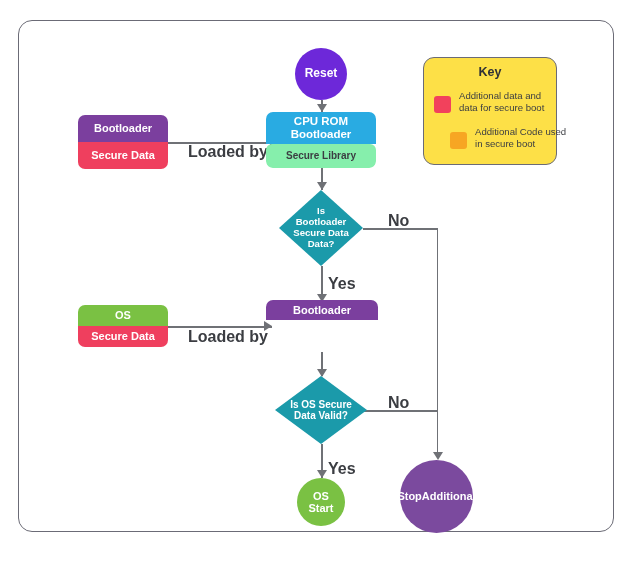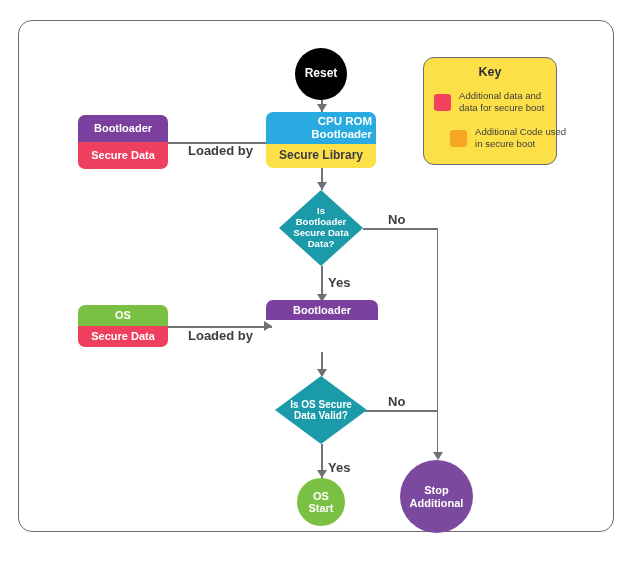--- a/index.html
+++ b/index.html
@@ -106,21 +106,21 @@
     border-top: 8px solid #6f7176;
   }
   .arrow-right {
     border-top: 5.5px solid transparent;
     border-bottom: 5.5px solid transparent;
     border-left: 8px solid #6f7176;
   }
 
   .edge-label {
     position: absolute;
-    font-size: 13px;
+    font-size: 16px;
     font-weight: bold;
     color: #3b3d42;
     white-space: nowrap;
   }
 
   
   .key-panel {
     position: absolute;
     left: 423px;
     top: 57px;
@@ -138,21 +138,21 @@
     width: 100%;
     text-align: center;
     font-size: 12.5px;
     font-weight: bold;
     color: #2f3136;
   }
   .key-row {
     position: absolute;
     left: 10px;
     display: flex;
-    align-items: center;
+    align-items: flex-end;
     gap: 8px;
     width: 118px;
   }
   .key-sw {
     width: 17px;
     height: 17px;
     border-radius: 3px;
     flex: 0 0 auto;
     margin-top: 1px;
   }
@@ -216,30 +216,30 @@
   <div class="ln-v" style="left:321px; top:352px; height:24px;"></div>
   <div class="arrowhead arrow-down" style="left:316.5px; top:369px;"></div>
 
   <div class="ln-h" style="left:363px; top:410px; width:75px;"></div>
   <div class="edge-label" style="left:388px; top:394px;">No</div>
 
   <div class="ln-v" style="left:321px; top:444px; height:34px;"></div>
   <div class="arrowhead arrow-down" style="left:316.5px; top:470px;"></div>
   <div class="edge-label" style="left:328px; top:460px;">Yes</div>
 
-  <div class="node circle" style="left:295px; top:48px; width:52px; height:52px; background:#000000; font-size:12px;">
+  <div class="node circle" style="left:295px; top:48px; width:52px; height:52px; background:#6d28d9; font-size:12px;">
     <span>Reset</span>
   </div>
 
   <div class="stack" style="left:266px; top:112px; width:110px; height:56px;">
-    <div class="seg" style="background:#29abe2; color:#ffffff; font-size:11.5px; flex:0 0 32px; flex-direction:column;align-items:flex-end;">
+    <div class="seg" style="background:#29abe2; color:#ffffff; font-size:11.5px; flex:0 0 32px; flex-direction:column;">
       <div>CPU ROM</div>
       <div>Bootloader</div>
     </div>
-    <div class="seg" style="background:#fde047; color:#3b3d42; font-size:12px;">
+    <div class="seg" style="background:#86efac; color:#3b3d42; font-size:10px;border-radius:6px;">
       <span>Secure Library</span>
     </div>
   </div>
 
   <div class="stack" style="left:78px; top:115px; width:90px; height:54px;">
     <div class="seg" style="background:#7b3f9e; color:#ffffff; font-size:11px;">
       <span>Bootloader</span>
     </div>
     <div class="seg" style="background:#ef3f5e; color:#ffffff; font-size:11px;">
       <span>Secure Data</span>
@@ -285,18 +285,18 @@
         <div>Data Valid?</div>
       </div>
     </div>
   </div>
 
   <div class="node circle" style="left:297px; top:478px; width:48px; height:48px; background:#7ac143; font-size:11px; flex-direction:column;">
     <div>OS</div>
     <div>Start</div>
   </div>
 
-  <div class="node circle" style="left:400px; top:460px; width:73px; height:73px; background:#7b4a9e; font-size:11px; flex-direction:column;">
+  <div class="node circle" style="left:400px; top:460px; width:73px; height:73px; background:#7b4a9e; font-size:11px; flex-direction:row;">
     <div>Stop</div>
     <div>Additional</div>
   </div>
 
 </div>
 
 </body></html>

